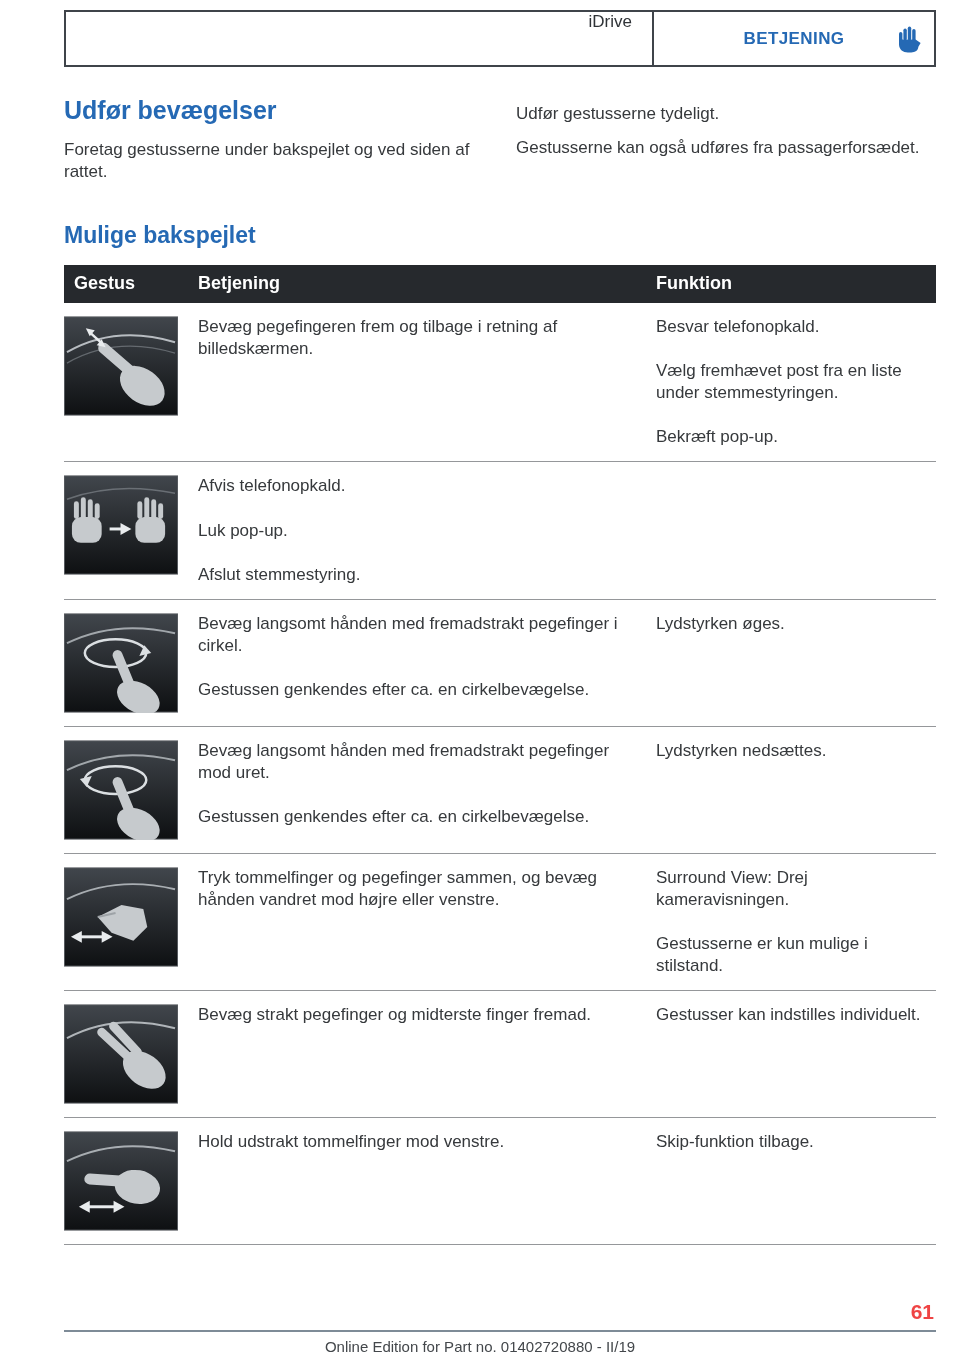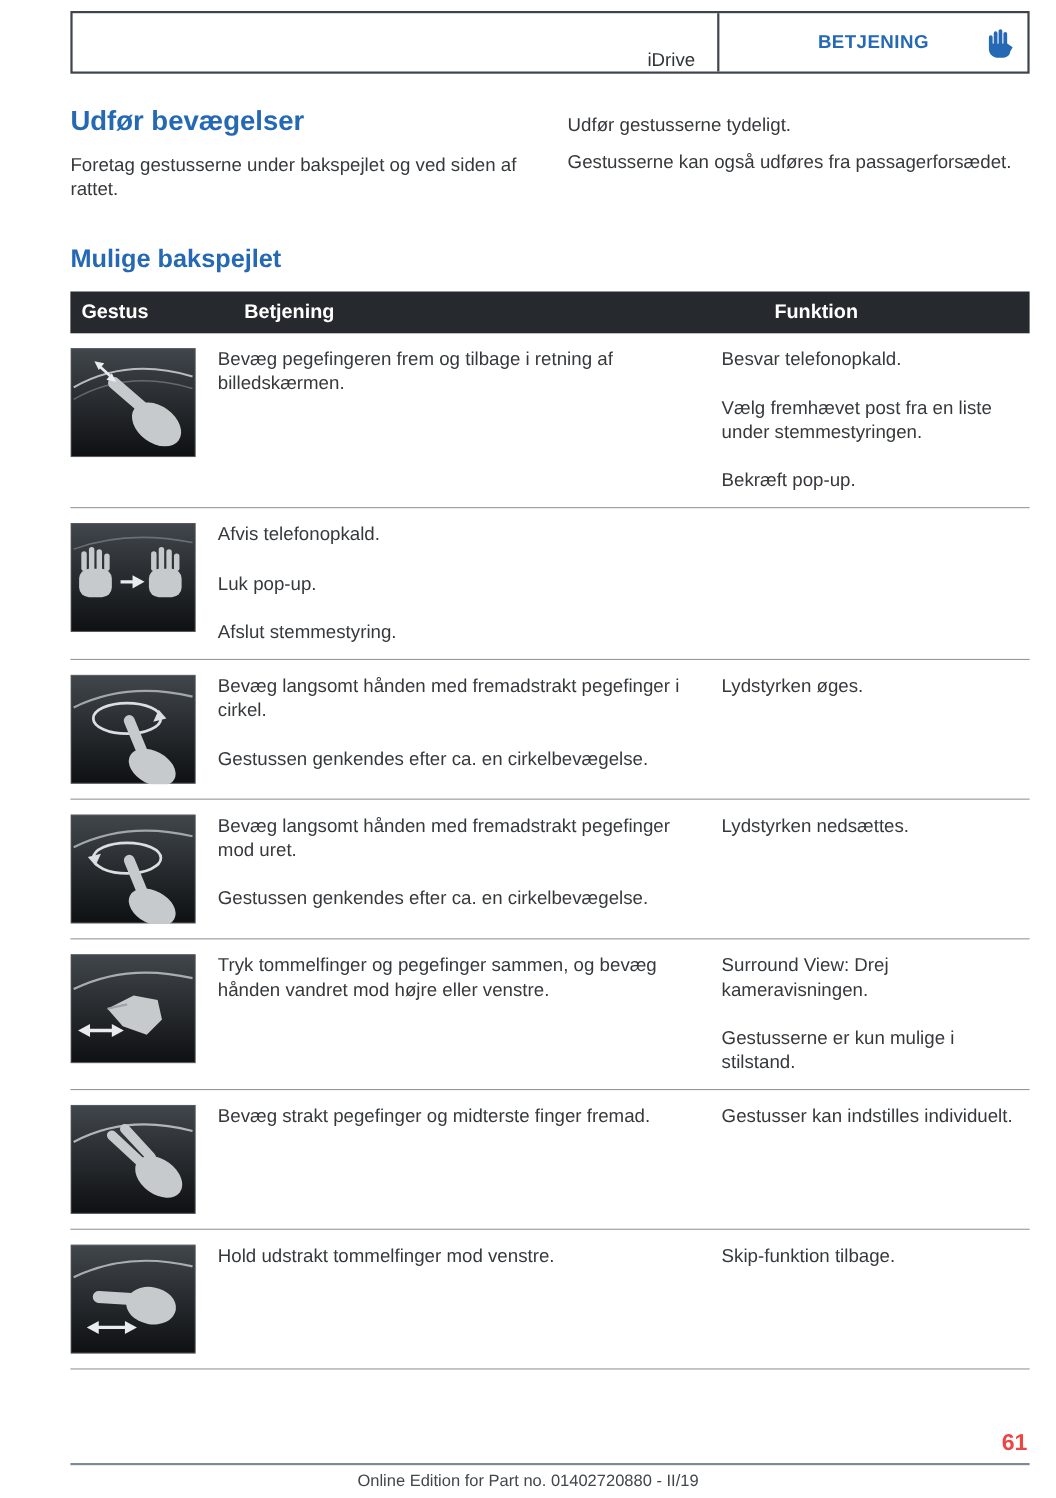--- a/index.html
+++ b/index.html
@@ -10,21 +10,21 @@
     color:#36393c;
   }
 
   
   .chapter-header {
     position:absolute; top:10px; left:64px; width:872px; height:57px;
     border:2px solid #3f444a; box-sizing:border-box; display:flex; background:#fff;
   }
   .ch-left {
     width:588px; border-right:2px solid #3f444a; box-sizing:border-box;
-    display:flex; align-items:flex-end; justify-content:flex-end;
+    display:flex; align-items:flex-start; justify-content:flex-end;
     padding-right:20px; font-size:17px; color:#2f3337;
   }
   .ch-right { flex:1; position:relative; display:flex; align-items:center; justify-content:center; }
   .ch-right .chapter-label { color:#2569b4; font-weight:700; font-size:17px; letter-spacing:.4px; }
   .ch-right .hand-ic { position:absolute; right:12px; top:50%; transform:translateY(-50%); line-height:0; }
 
   
   .content { position:absolute; top:96px; left:64px; width:872px; }
 
   .intro { display:flex; }
@@ -33,21 +33,21 @@
   h1.page-title { margin:0 0 14px; font-size:25px; font-weight:700; color:#2569b4; }
   .content p { margin:0 0 12px; font-size:17px; line-height:1.32; }
 
   h2.section-title { margin:26px 0 16px; font-size:23px; font-weight:700; color:#2569b4; }
 
   
   .gtable { width:872px; }
   .thead {
     display:grid; grid-template-columns:134px 458px 1fr;
     background:#26292d; color:#ffffff; height:38px; align-items:center;
-    font-size:18px; font-weight:700;gap:24px;
+    font-size:18px; font-weight:700;
   }
   .thead .c1 { padding-left:10px; }
   .trow {
     display:grid; grid-template-columns:134px 458px 1fr;
     padding:13px 0; border-bottom:1px solid #95979a;
   }
   .gimg { width:114px; height:100px; display:block; }
   .ctext { font-size:17px; line-height:1.3; color:#36393c; white-space:pre-line; padding-right:26px; }
   .cfunc { padding-right:4px; }
 

